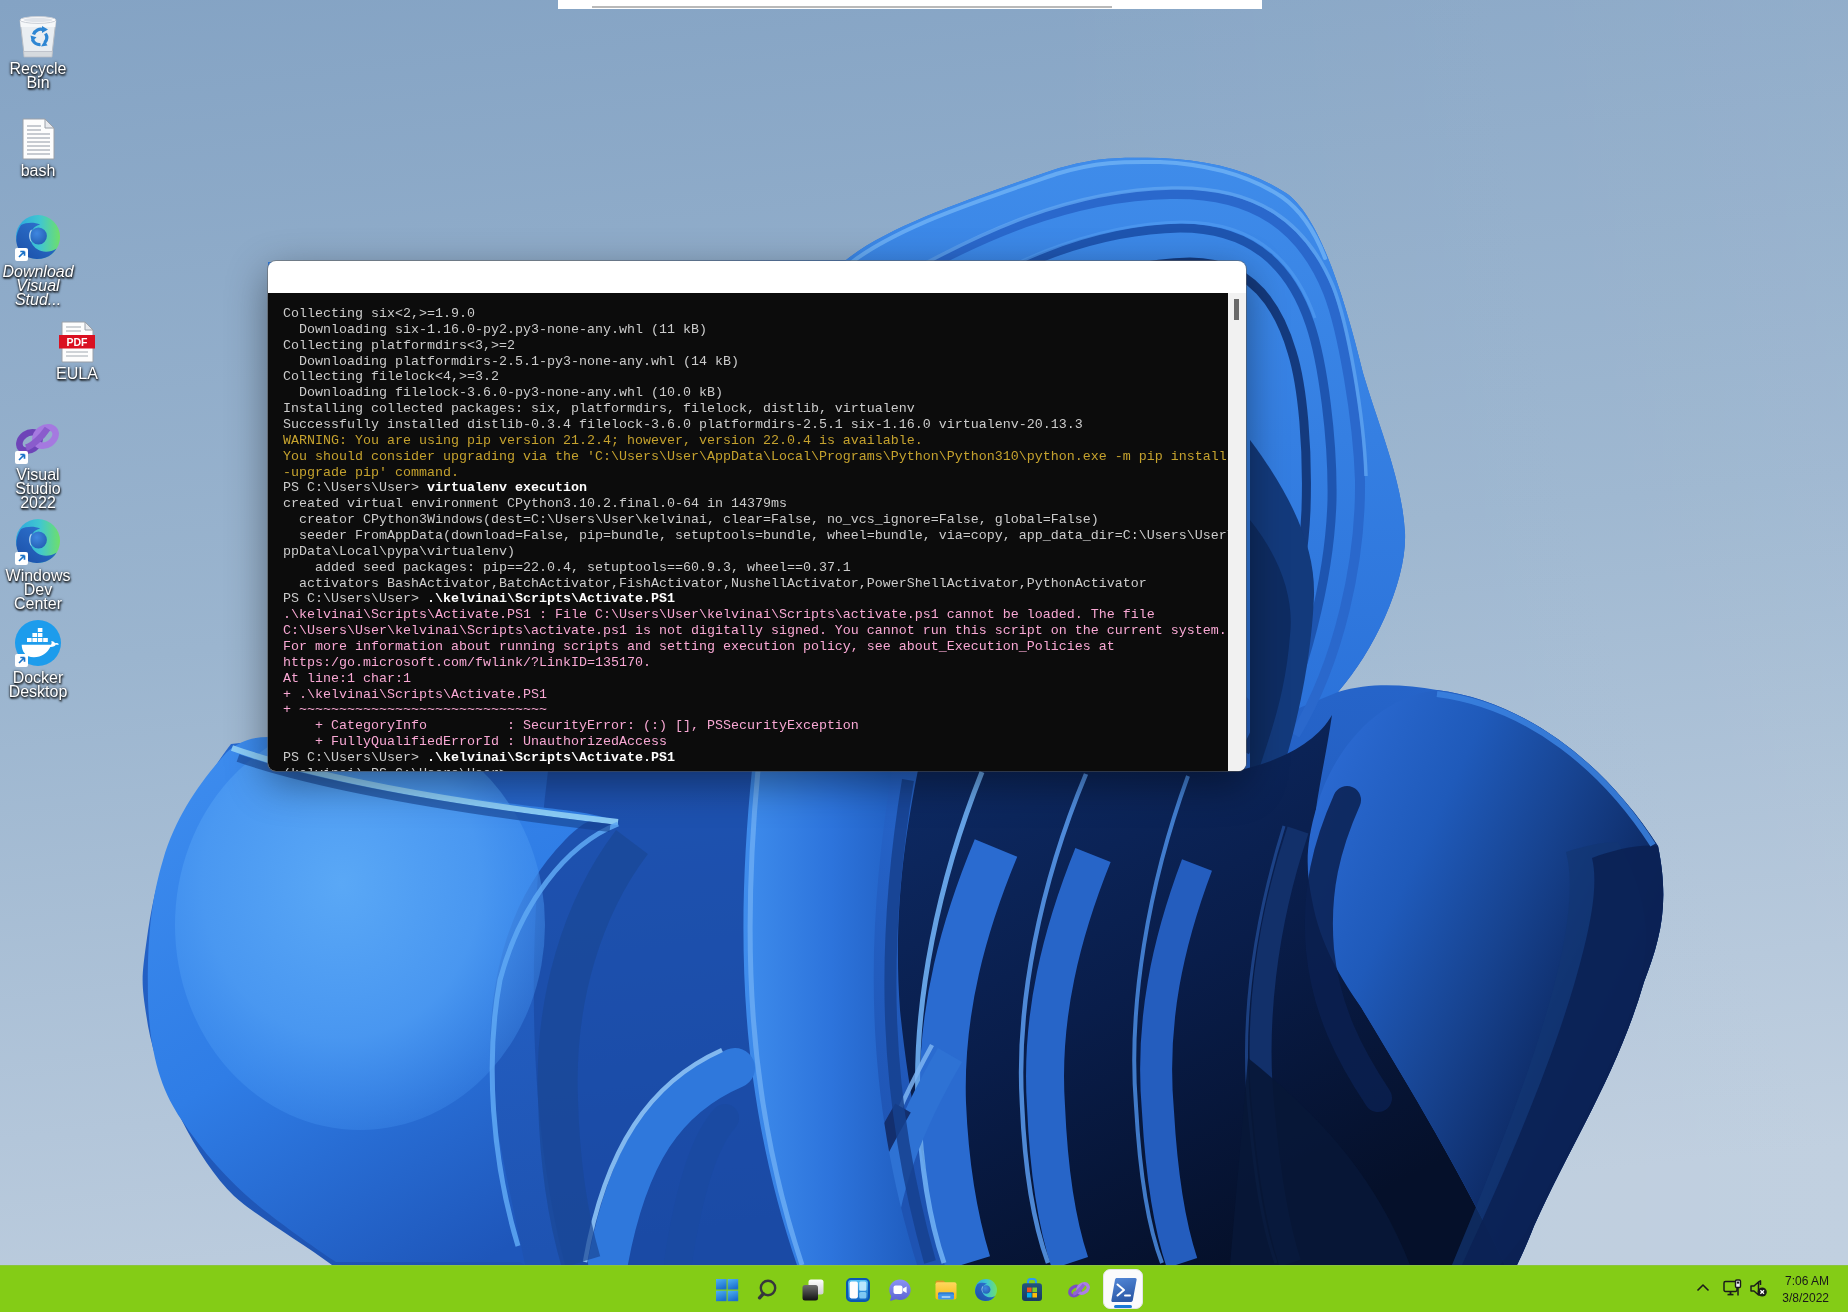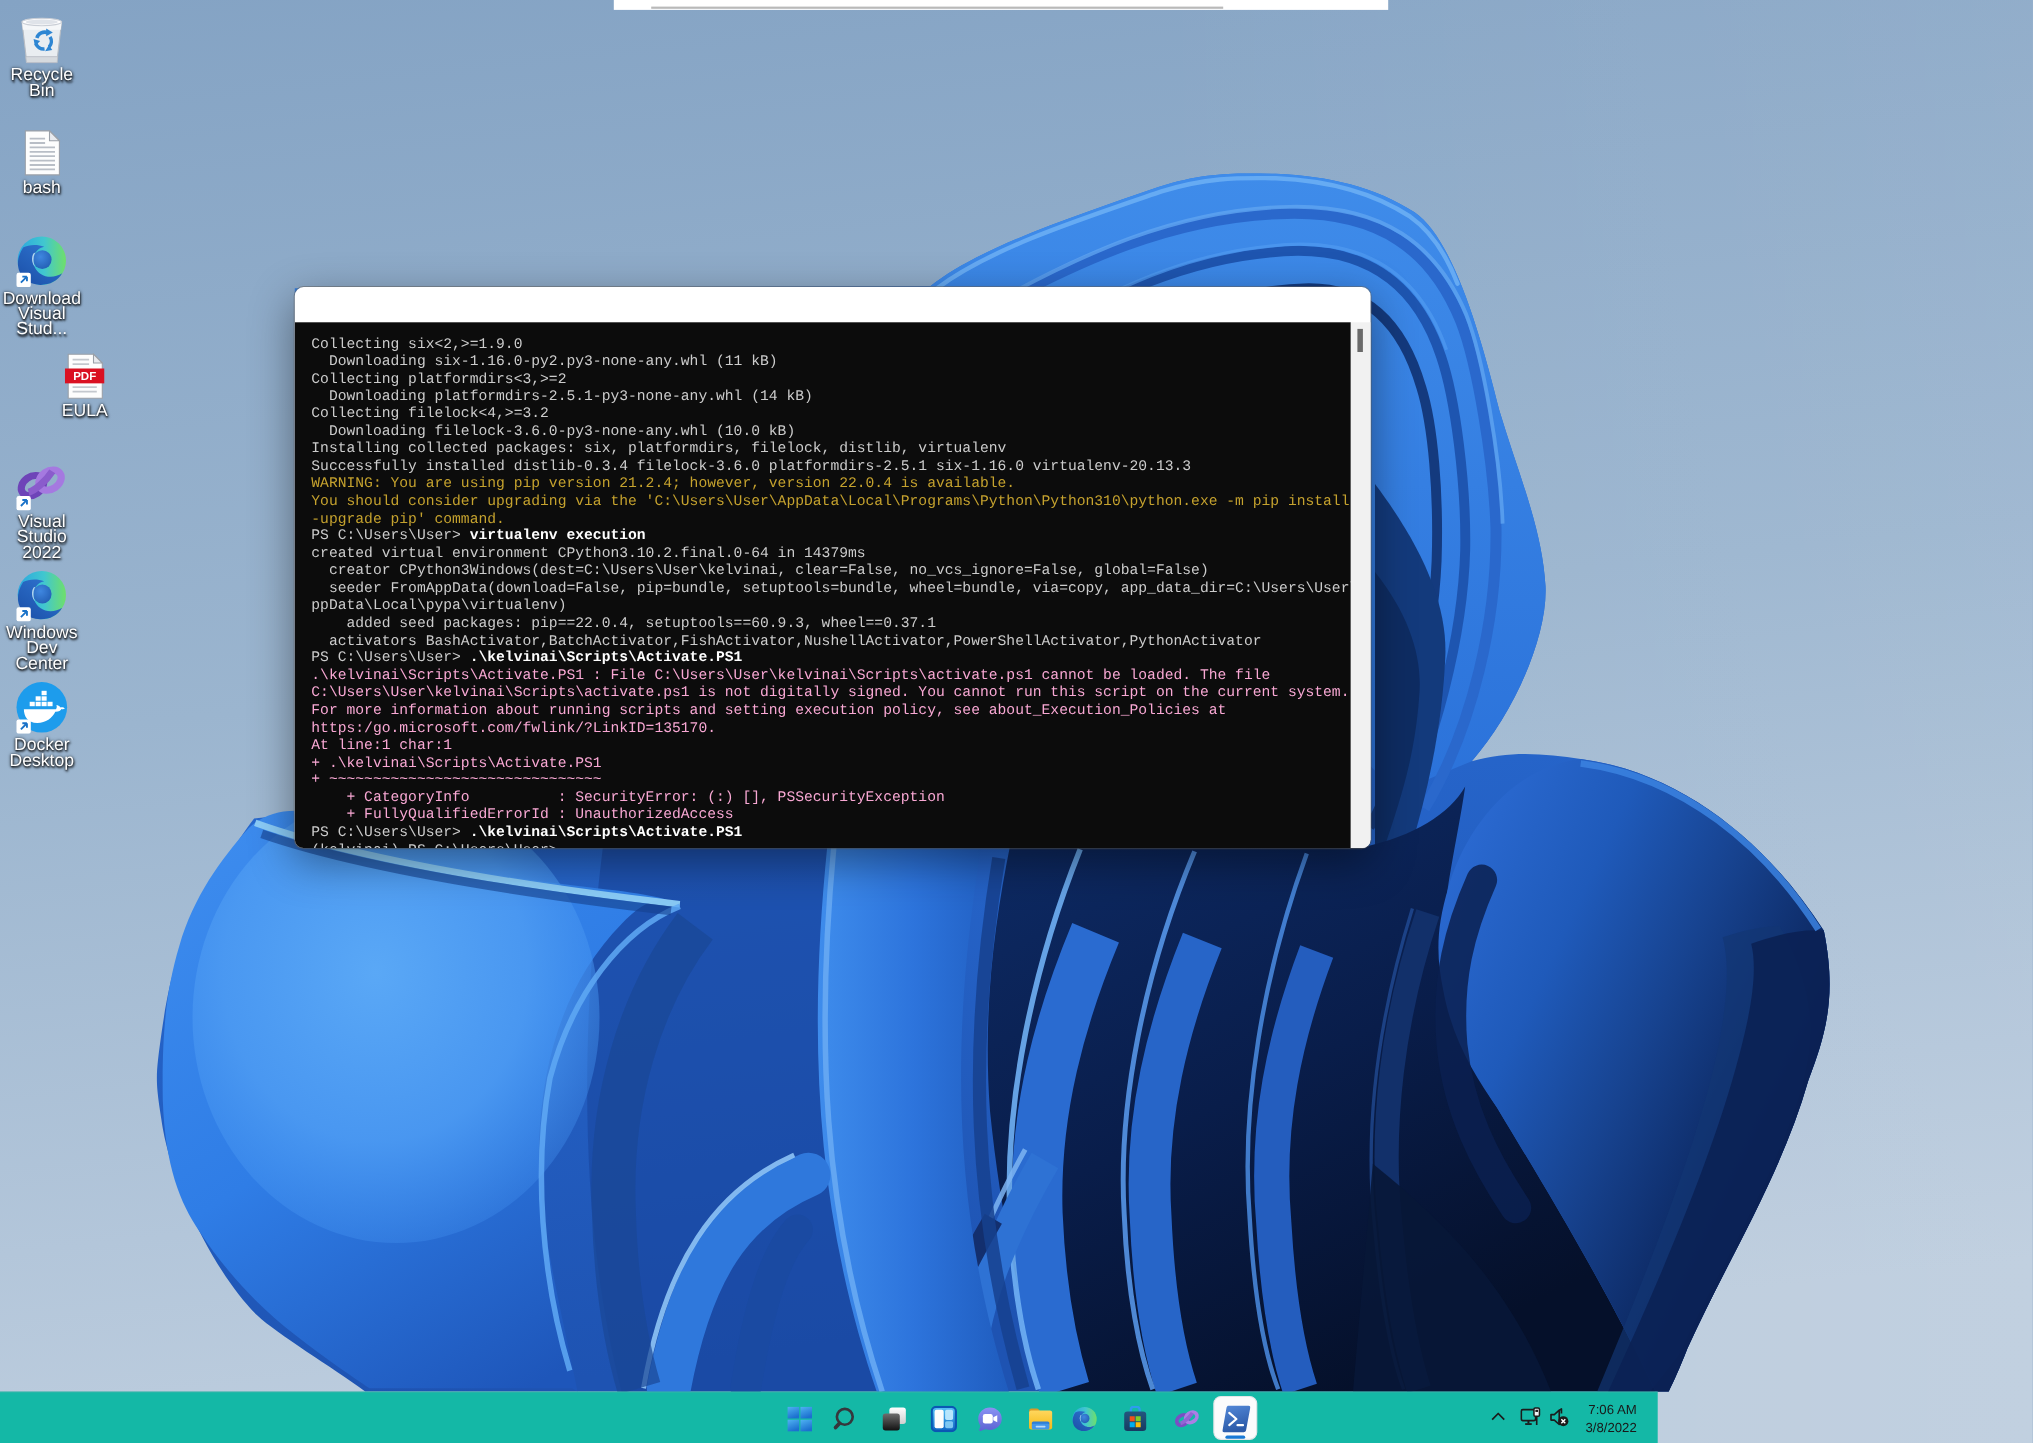--- a/index.html
+++ b/index.html
@@ -24,21 +24,21 @@
   .cap{position:absolute;top:0;width:46px;height:32px;}
   #con{position:absolute;left:0;top:32px;width:960px;height:478px;background:#0c0c0c;}
   #con pre{margin:12px;padding:1px 0 0 3px;font-family:"Liberation Mono",monospace;
      font-size:13.34px;line-height:15.86px;color:#cccccc;letter-spacing:0;}
   #con b{font-weight:bold;color:#fefefe;}
   .y{color:#c5a22e;}
   .r{color:#f9a8d4;}
   #sb{position:absolute;right:0;top:32px;width:18px;height:478px;background:#f1f1f1;}
   #sb .th{position:absolute;left:6px;top:6px;width:5px;height:21px;background:#6a6a6a;}
   
-  #task{position:absolute;left:0;top:1265px;width:1507px;height:47px;background:#14b8a6;
+  #task{position:absolute;left:0;top:1265px;width:1848px;height:47px;background:#84cc16;
         border-top:1px solid rgba(160,170,180,.25);box-sizing:border-box;}
   .tk{position:absolute;top:12px;width:24px;height:24px;}
   #pscard{position:absolute;left:1103px;top:3px;width:40px;height:40px;background:#fbfbfc;
       border:1px solid #e3e5e8;border-radius:7px;box-sizing:border-box;}
   #pspill{position:absolute;left:1114px;top:39px;width:18px;height:3px;border-radius:2px;background:#1979d6;}
   #tray{position:absolute;right:0;top:0;height:47px;}
   #clock{position:absolute;right:19px;top:7px;text-align:right;font-size:12px;line-height:16.5px;color:#191919;}
 </style>
 </head>
 <body>
@@ -260,21 +260,21 @@
      <line x1="5" y1="24" x2="28" y2="24"></line>
             <line x1="5" y1="28" x2="28" y2="28"></line>
      <line x1="5" y1="32" x2="28" y2="32"></line>
             <line x1="5" y1="36" x2="28" y2="36"></line>
    </g>
  </svg>
       </div>
  <div class="lb">bash</div>
 </div>
 
-<div class="dic" style="left:0;top:213px;">
+<div class="dic" style="left:0;top:213px;font-style:italic;">
  <div class="ic">
         <svg width="48" height="48" viewBox="0 0 48 48">
    <use href="#edgeL" width="48" height="48"></use>
    <rect class="scb" x="1" y="35" width="13" height="13" rx="2" fill="#fff"></rect>
    <path d="M5 44 L10.5 38.5 M10.5 38.5 L6.3 38.5 M10.5 38.5 L10.5 42.7" stroke="#1a72c8" stroke-width="1.7" fill="none"></path>
  </svg>
       </div>
  <div class="lb">Download<br>Visual Stud...</div>
 </div>
 

